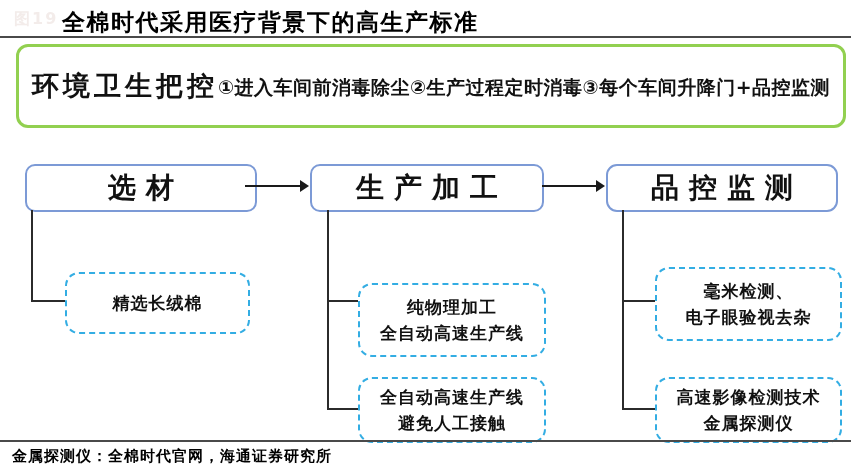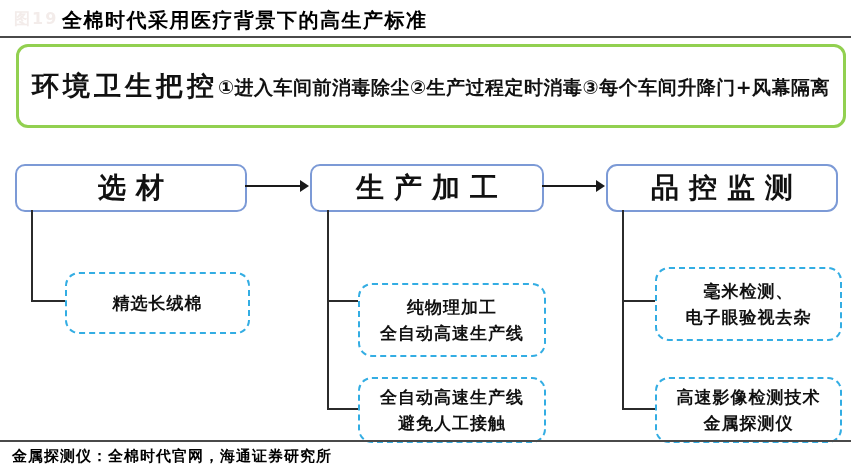--- a/index.html
+++ b/index.html
@@ -6,21 +6,21 @@
   #canvas{
     position:relative;width:864px;height:472px;background:#ffffff;overflow:hidden;
     font-family:"DejaVu Sans","Liberation Sans",sans-serif;color:#111;
   }
   
   .ghost-label{
     position:absolute;left:14px;top:9px;font-size:16px;font-weight:bold;
     color:#f3ecea;letter-spacing:2px;
   }
   .fig-title{
-    position:absolute;left:62px;top:7px;font-size:20px;font-weight:bold;
+    position:absolute;left:62px;top:7px;font-size:23px;font-weight:bold;
     letter-spacing:1.5px;color:#000;
   }
   .title-rule{
     position:absolute;left:0;top:36px;width:851px;height:2px;background:var(--line,#4a4a4a);
   }
   
   .env-box{
     position:absolute;left:16px;top:44px;width:824px;height:78px;
     border:3px solid var(--green-border,#92D050);border-radius:12px;
     display:flex;flex-direction:row;align-items:center;justify-content:center;
@@ -28,21 +28,21 @@
   }
   .env-title{font-size:27px;font-weight:bold;letter-spacing:4px;line-height:1.15;}
   .env-subtitle{font-size:19px;font-weight:600;letter-spacing:0.5px;margin-top:3px;white-space:nowrap;}
   
   .stage-box{
     position:absolute;top:164px;height:44px;
     border:2px solid var(--blue-border,#7C9AD6);border-radius:10px;background:#fff;
     display:flex;align-items:center;justify-content:center;
     font-size:28px;font-weight:bold;letter-spacing:10px;text-indent:10px;
   }
-  #stage-1{left:15px;width:228px;}
+  #stage-1{left:25px;width:228px;}
   #stage-2{left:310px;width:230px;}
   #stage-3{left:606px;width:228px;border-radius:11px;}
   
   .h-arrow{position:absolute;top:185px;height:2px;background:#1a1a1a;}
   #arrow-1{left:245px;width:56px;}
   #arrow-2{left:542px;width:55px;}
   .arrow-head{
     position:absolute;top:180px;width:0;height:0;
     border-top:6px solid transparent;border-bottom:6px solid transparent;
     border-left:9px solid #1a1a1a;
@@ -79,21 +79,21 @@
 <body>
 
 <div id="canvas">
 
   <span class="ghost-label">图19</span>
   <div class="fig-title">全棉时代采用医疗背景下的高生产标准</div>
   <div class="title-rule"></div>
 
   <div class="env-box">
     <div class="env-title">环境卫生把控</div>
-    <div class="env-subtitle">①进入车间前消毒除尘②生产过程定时消毒③每个车间升降门+风幕隔离</div>
+    <div class="env-subtitle">①进入车间前消毒除尘②生产过程定时消毒③每个车间升降门+品控监测</div>
   </div>
 
   <div class="stage-box" id="stage-1">选材</div>
   <div class="stage-box" id="stage-2">生产加工</div>
   <div class="stage-box" id="stage-3">品控监测</div>
 
   <div class="h-arrow" id="arrow-1"></div>
   <div class="arrow-head" id="arrow-head-1"></div>
   <div class="h-arrow" id="arrow-2"></div>
   <div class="arrow-head" id="arrow-head-2"></div>

